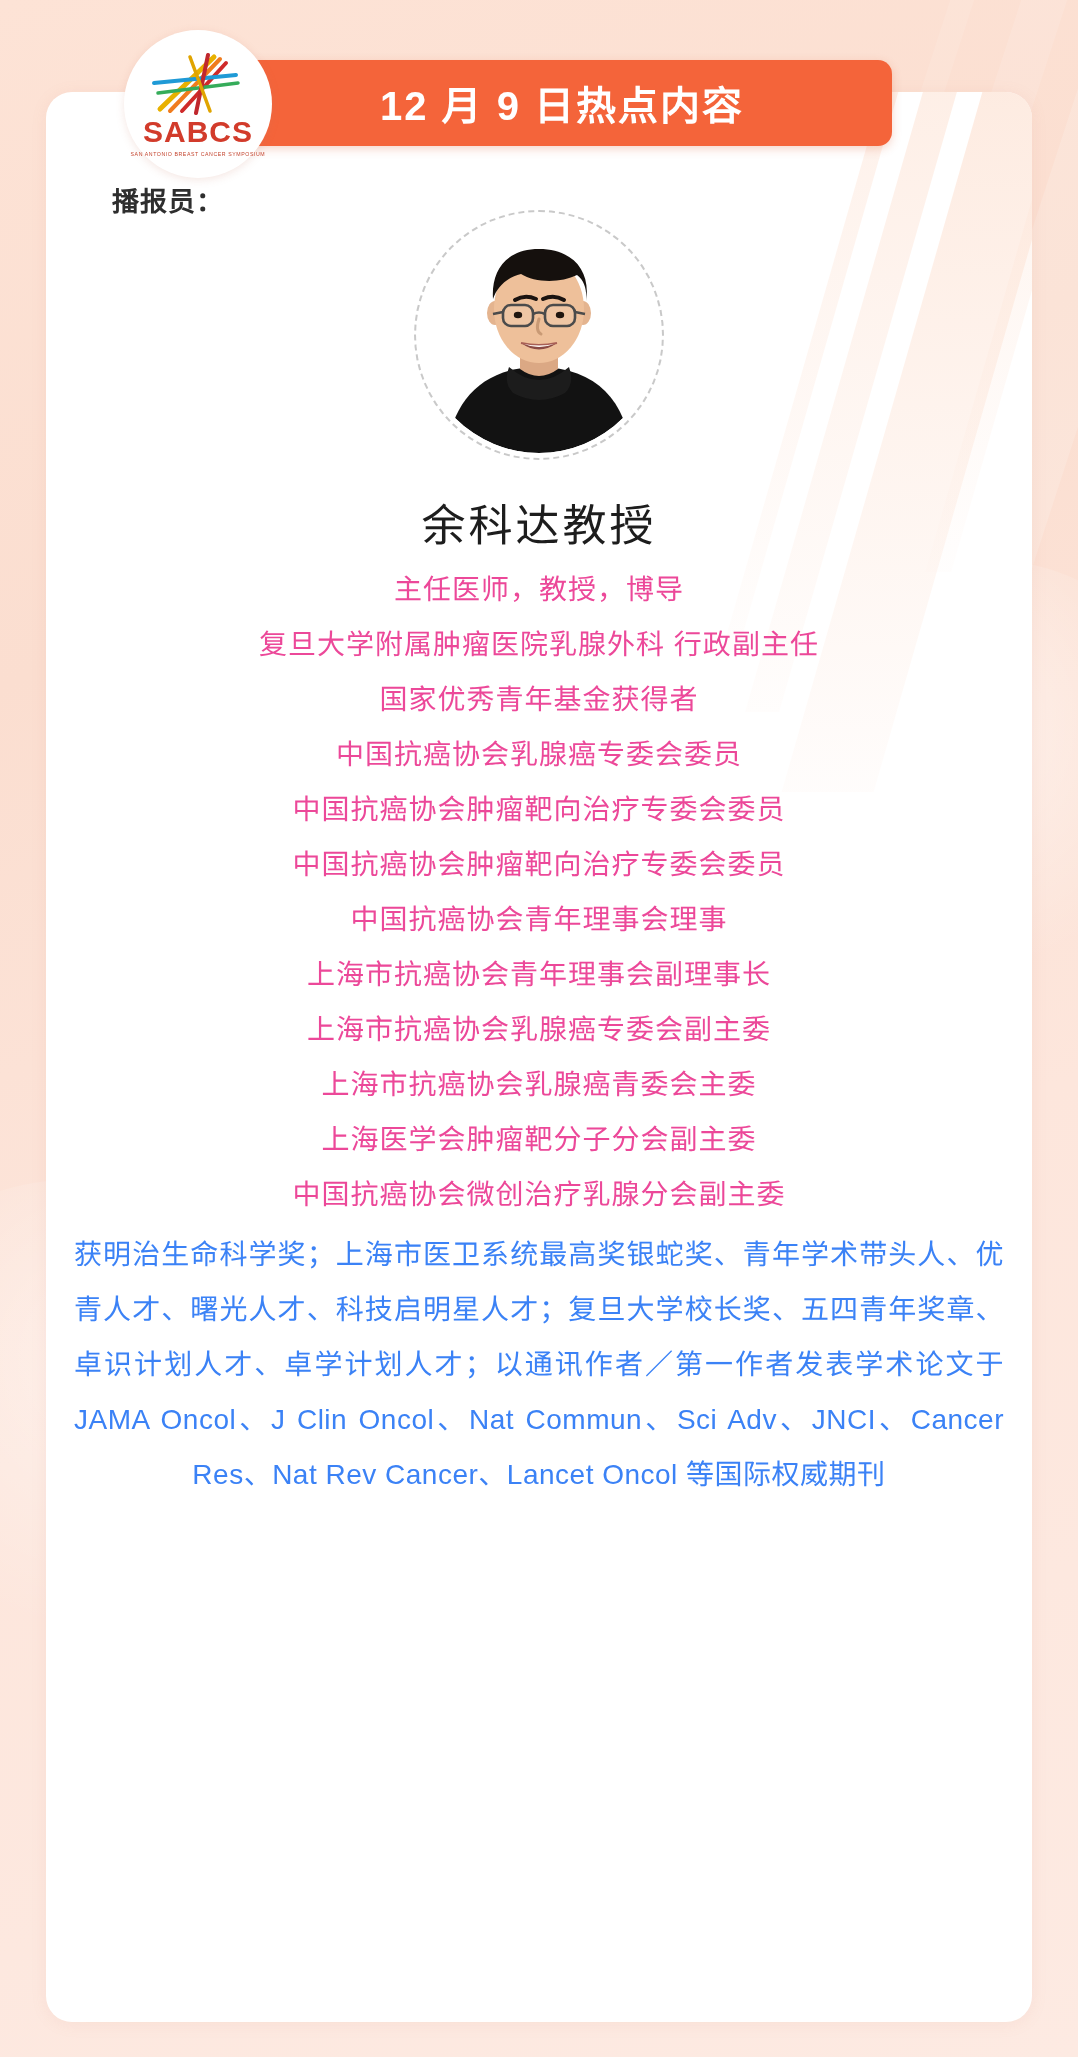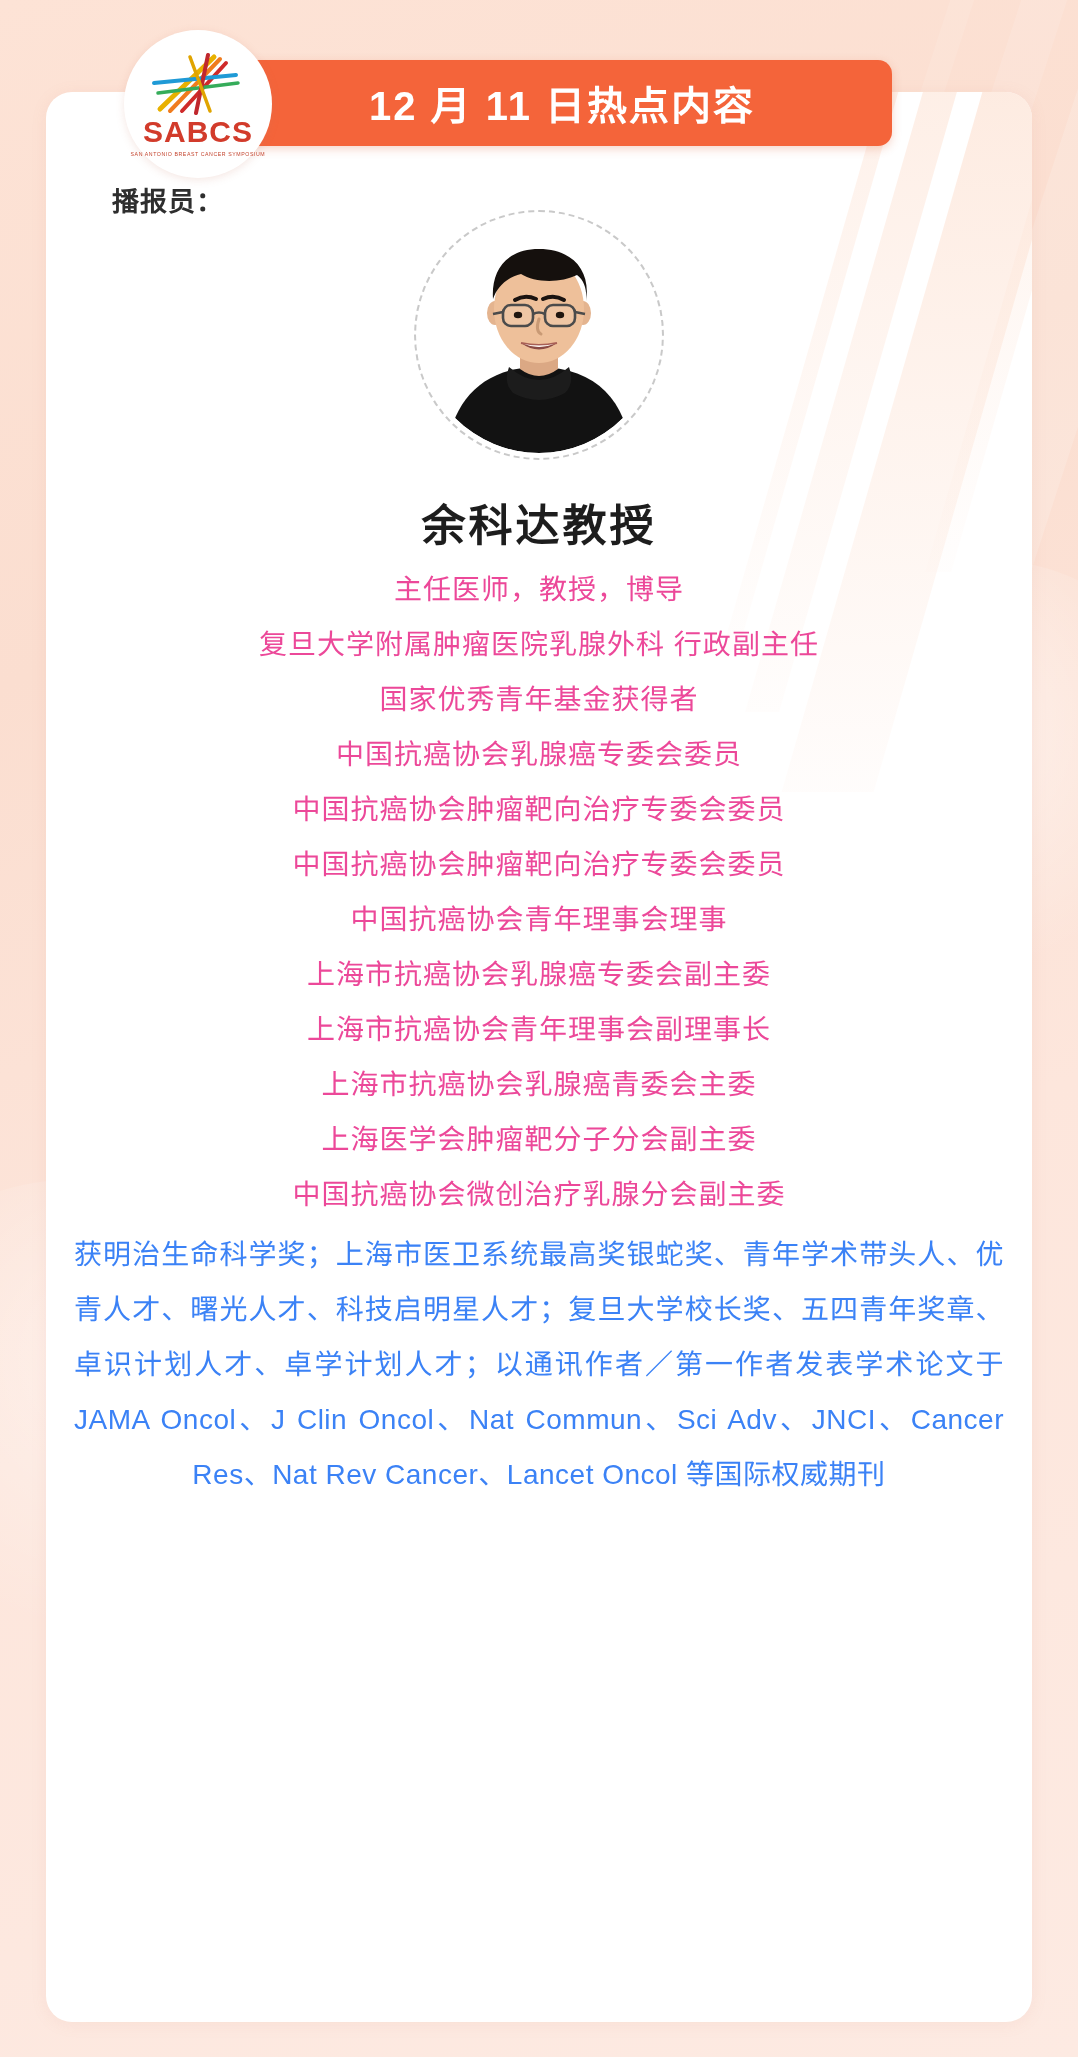--- a/index.html
+++ b/index.html
@@ -184,21 +184,21 @@
   
   .portrait { display: block; width: 100%; height: 100%; }
 
   .doctor-name {
     position: absolute;
     left: 0;
     right: 0;
     top: 398px;
     text-align: center;
     font-size: 44px;
-    font-weight: bold;
+    font-weight: normal;
     color: #1d1d1d;
     letter-spacing: 3px;
   }
 
   .credentials {
     position: absolute;
     left: 0;
     right: 0;
     top: 470px;
     text-align: center;
@@ -297,33 +297,33 @@
     <div class="doctor-name">余科达教授</div>
 
     <div class="credentials">
       <div class="line">主任医师，教授，博导</div>
       <div class="line">复旦大学附属肿瘤医院乳腺外科 行政副主任</div>
       <div class="line">国家优秀青年基金获得者</div>
       <div class="line">中国抗癌协会乳腺癌专委会委员</div>
       <div class="line">中国抗癌协会肿瘤靶向治疗专委会委员</div>
       <div class="line">中国抗癌协会肿瘤靶向治疗专委会委员</div>
       <div class="line">中国抗癌协会青年理事会理事</div>
+      <div class="line">上海市抗癌协会青年理事会副理事长</div>
       <div class="line">上海市抗癌协会乳腺癌专委会副主委</div>
-      <div class="line">上海市抗癌协会青年理事会副理事长</div>
       <div class="line">上海市抗癌协会乳腺癌青委会主委</div>
       <div class="line">上海医学会肿瘤靶分子分会副主委</div>
       <div class="line">中国抗癌协会微创治疗乳腺分会副主委</div>
     </div>
 
     <div class="awards">获明治生命科学奖；上海市医卫系统最高奖银蛇奖、青年学术带头人、优青人才、曙光人才、科技启明星人才；复旦大学校长奖、五四青年奖章、卓识计划人才、卓学计划人才；以通讯作者／第一作者发表学术论文于 JAMA Oncol、J Clin Oncol、Nat Commun、Sci Adv、JNCI、Cancer Res、Nat Rev Cancer、Lancet Oncol 等国际权威期刊</div>
   </div>
 
   <div class="header">
     <div class="title-pill">
-      <span class="title-text">12 月 11 日热点内容</span>
+      <span class="title-text">12 月 9 日热点内容</span>
     </div>
 
     <div class="logo-badge">
       <div class="logo-star">
         <svg viewBox="0 0 96 62" width="96" height="62" xmlns="http://www.w3.org/2000/svg">
           <g stroke-linecap="round" fill="none">
             <path d="M10 56 L64 4" stroke="#e8b100" stroke-width="5"></path>
             <path d="M20 58 L70 6" stroke="#f07c1e" stroke-width="4"></path>
             <path d="M32 58 L76 10" stroke="#cf2a2a" stroke-width="4"></path>
             <path d="M4 30 L86 22" stroke="#1f9ad6" stroke-width="4"></path>

